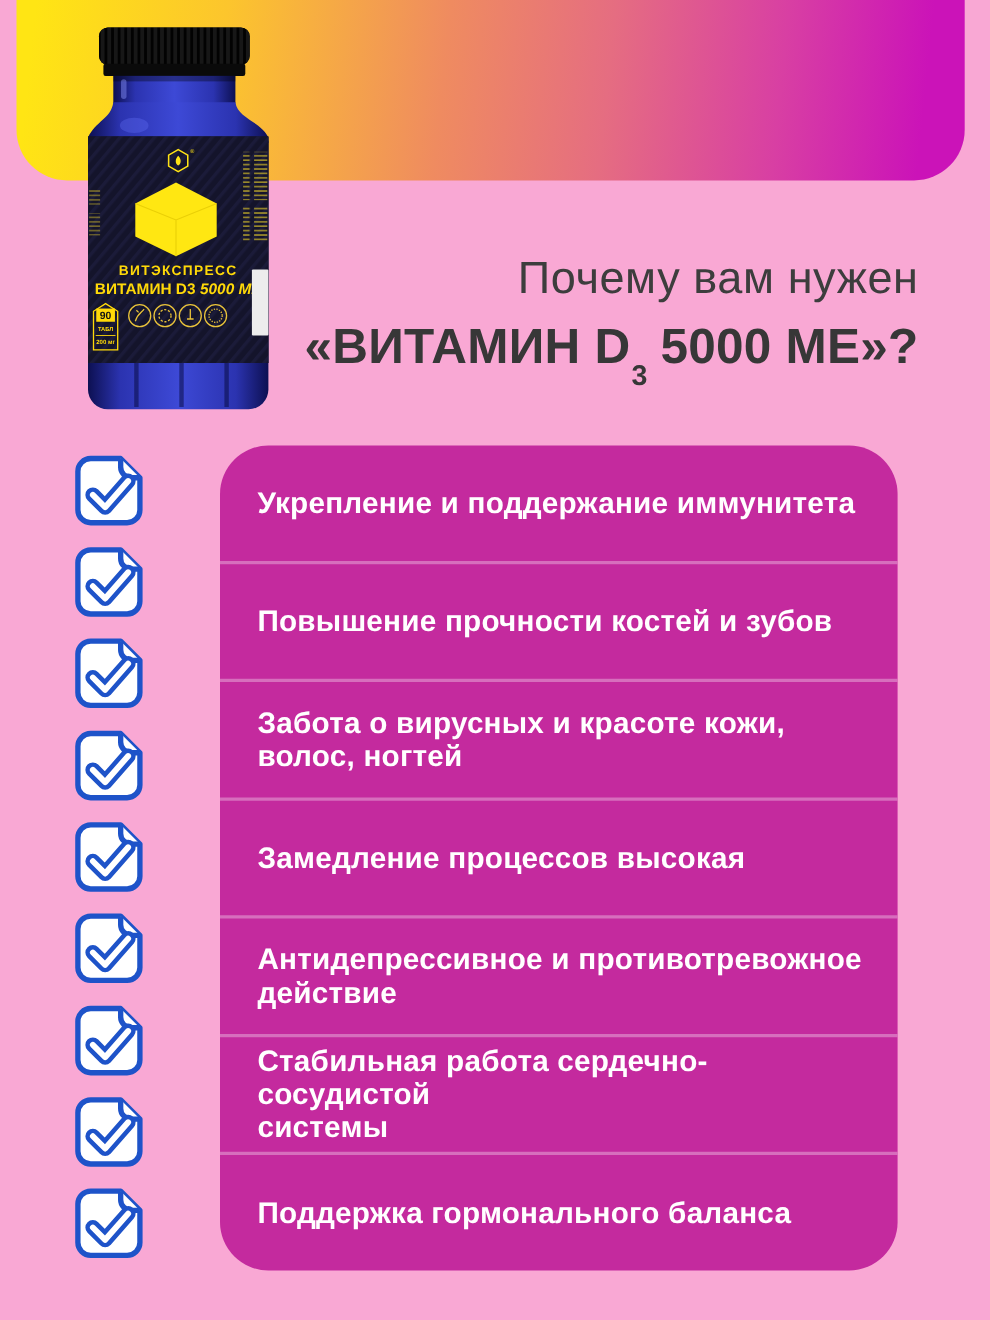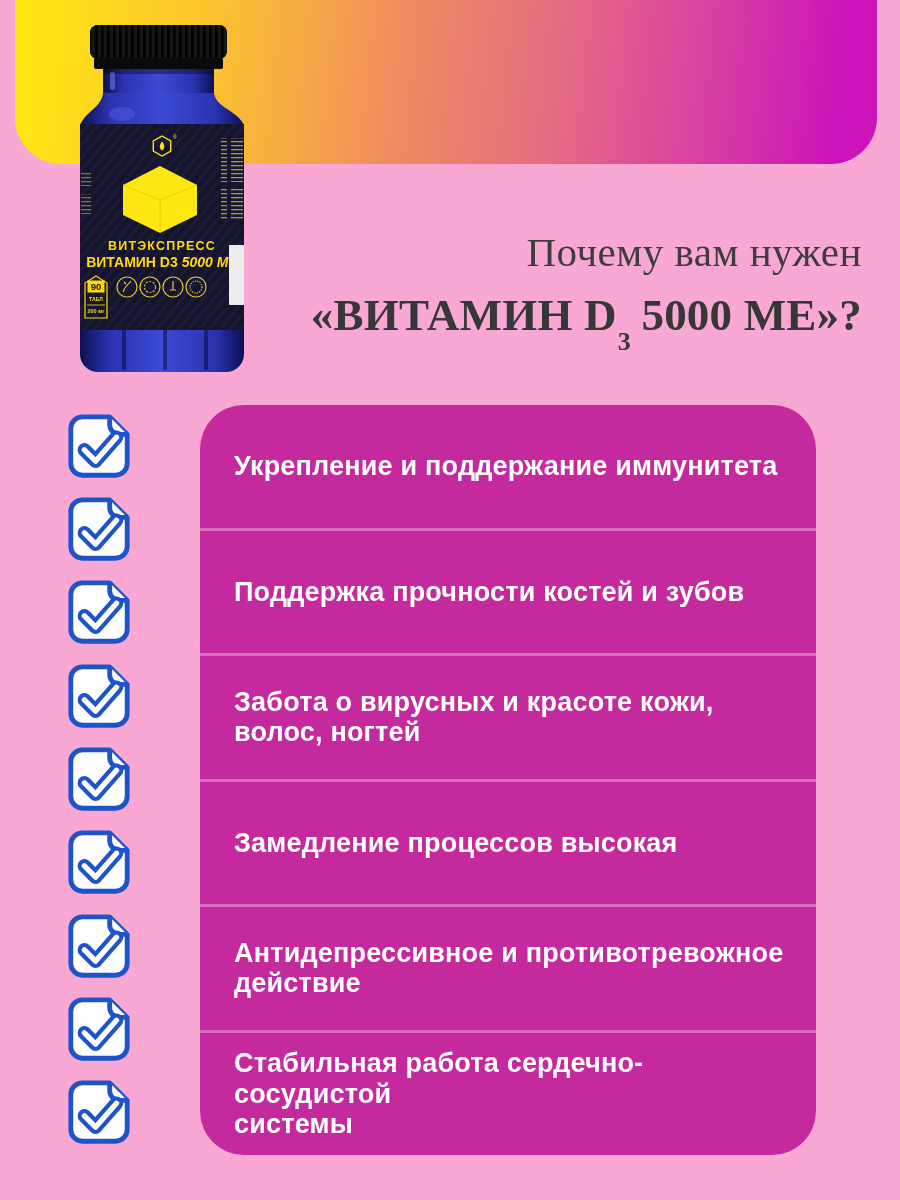--- a/index.html
+++ b/index.html
@@ -9,21 +9,21 @@
   }
   
   .banner{
     position:absolute;left:15px;top:0;width:862px;height:164px;
     border-radius:0 0 46px 46px;
     background:linear-gradient(96deg,#ffe514 2%,#fcc52d 22%,#ef8b60 45%,#e56d81 62%,#d83fa3 80%,#cb13b8 95%);
   }
   
   .bottle{position:absolute;left:77px;top:24px;}
   
-  .headline{position:absolute;top:230px;right:38px;text-align:right;color:#3d3d3d;font-family:Liberation Serif, serif;}
+  .headline{position:absolute;top:230px;right:65px;text-align:right;color:#3d3d3d;}
   .headline .t1{font-size:41px;font-weight:400;letter-spacing:.5px;line-height:1.1;}
   .headline .t2{font-size:45px;font-weight:700;letter-spacing:.2px;margin-top:14px;color:#373737;}
   .headline sub{font-size:26px;line-height:0;position:relative;top:10px;left:1px;font-weight:700;}
   
   .panel{
     position:absolute;left:200px;top:405px;width:616px;height:750px;
     background:#c42a9e;border-radius:44px;
     display:flex;flex-direction:column;overflow:hidden;
   }
   .row{
@@ -225,21 +225,21 @@
     </svg>
   </div>
 </div>
 
   <div class="panel" id="benefits-panel">
   <div class="row">
     <span class="row-text">Укрепление и поддержание иммунитета</span>
   </div>
 
   <div class="row">
-    <span class="row-text">Поддержка прочности костей и зубов</span>
+    <span class="row-text">Повышение прочности костей и зубов</span>
   </div>
 
   <div class="row">
     <span class="row-text">Забота о вирусных и красоте кожи,
 волос, ногтей</span>
   </div>
 
   <div class="row">
     <span class="row-text">Замедление процессов высокая</span>
   </div>
@@ -248,15 +248,18 @@
   <div class="row">
     <span class="row-text">Антидепрессивное и противотревожное
 действие</span>
   </div>
 
   <div class="row">
     <span class="row-text">Стабильная работа сердечно-сосудистой
 системы</span>
   </div>
 
+  <div class="row">
+    <span class="row-text">Поддержка гормонального баланса</span>
+  </div>
 
 </div>
 </div>
 
 </body></html>

